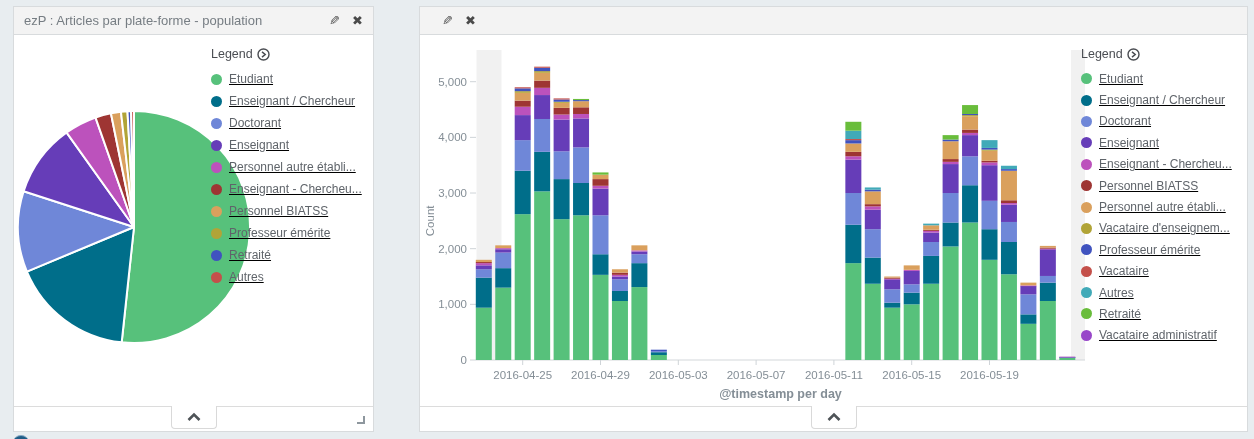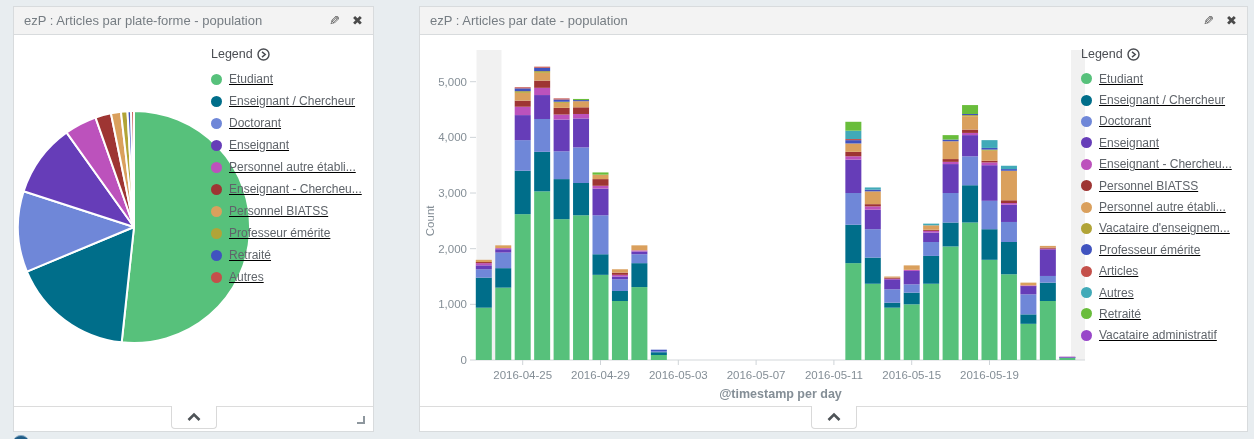--- a/index.html
+++ b/index.html
@@ -113,21 +113,20 @@
       <svg width="16" height="10">
         <path d="M2.5 8 L8 2.5 L13.5 8" fill="none" stroke="#4e5357" stroke-width="2.6"></path>
       </svg>
     </div>
     <div class="resize-handle"></div>
   </div>
 </div>
 
 <div class="panel panel-bar">
   <div class="panel-header">
-    <span class="panel-title">ezP : Articles par date - population</span>
     <span class="hicon pencil">✎</span>
     <span class="hicon">✖</span>
   </div>
   <div class="panel-body">
     <svg id="bar-svg" width="690" height="370">
         <rect x="56.5" y="15" width="25" height="310" fill="#e6e6e6" opacity="0.55"></rect>
         <rect x="651" y="15" width="14" height="310" fill="#e6e6e6" opacity="0.55"></rect>
         <line x1="50" y1="325" x2="56" y2="325" stroke="#cfd4d8" stroke-width="1"></line>
         <text x="47" y="329" text-anchor="end" font-size="11.5" fill="#848e96">0</text>
         <line x1="50" y1="269.34" x2="56" y2="269.34" stroke="#cfd4d8" stroke-width="1"></line>
@@ -371,21 +370,21 @@
           <div class="legend-item">
             <span class="dot" style="background: rgb(177, 164, 55);"></span>
             <span class="legend-label">Vacataire d'enseignem...</span>
           </div>
           <div class="legend-item">
             <span class="dot" style="background: rgb(64, 83, 191);"></span>
             <span class="legend-label">Professeur émérite</span>
           </div>
           <div class="legend-item">
             <span class="dot" style="background: rgb(196, 80, 74);"></span>
-            <span class="legend-label">Articles</span>
+            <span class="legend-label">Vacataire</span>
           </div>
           <div class="legend-item">
             <span class="dot" style="background: rgb(65, 170, 184);"></span>
             <span class="legend-label">Autres</span>
           </div>
           <div class="legend-item">
             <span class="dot" style="background: rgb(105, 189, 59);"></span>
             <span class="legend-label">Retraité</span>
           </div>
           <div class="legend-item">

